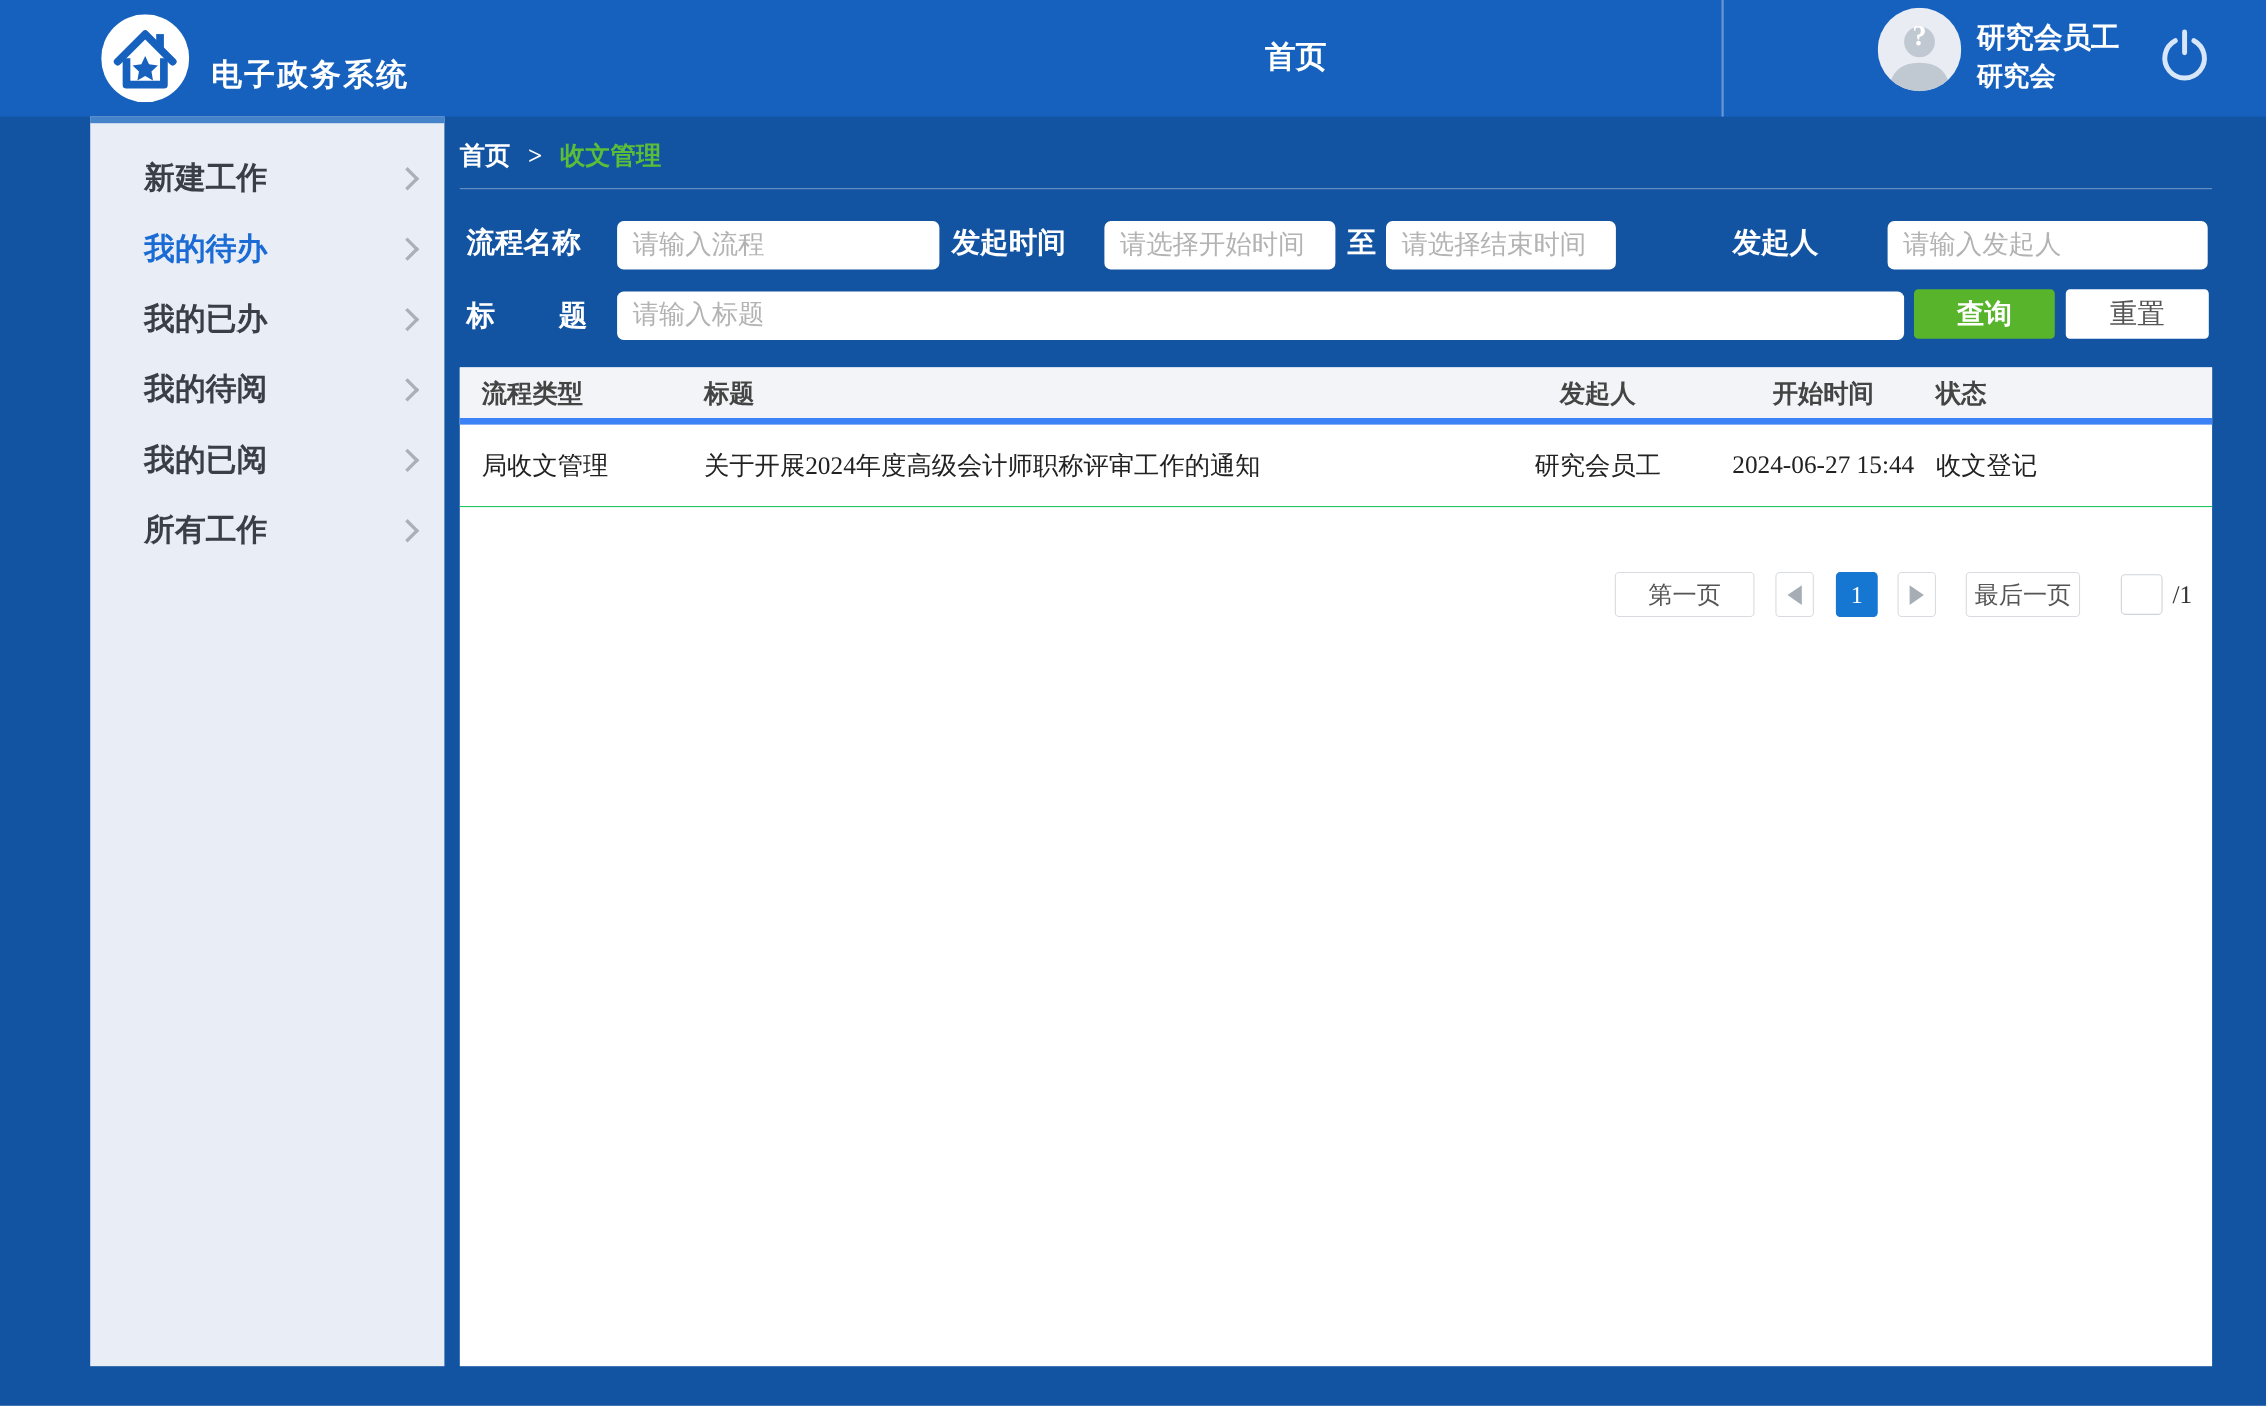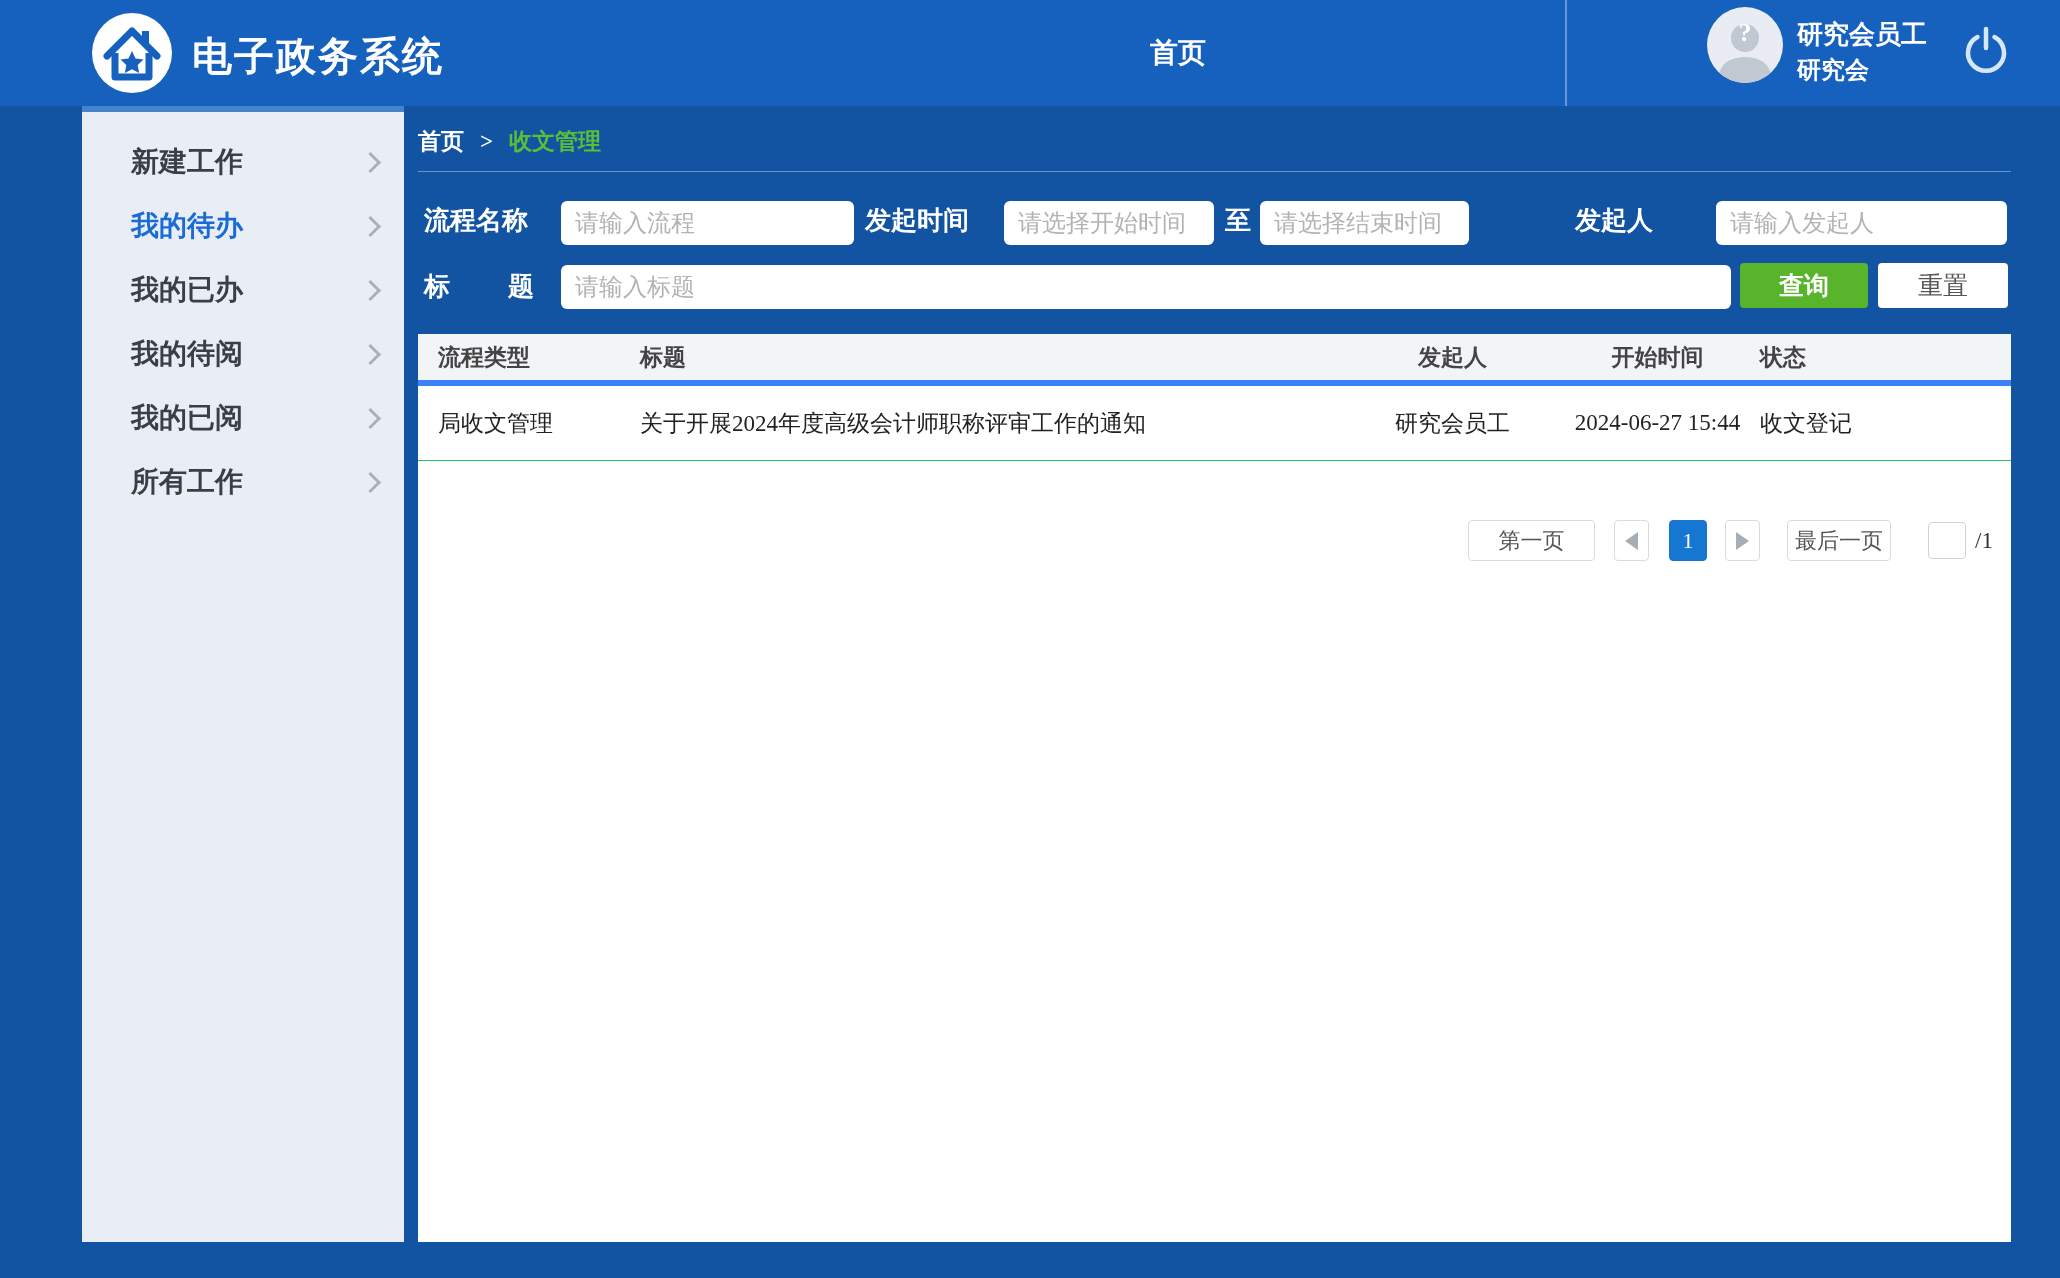--- a/index.html
+++ b/index.html
@@ -5,22 +5,22 @@
   * { margin:0; padding:0; box-sizing:border-box; }
   html,body { width:2060px; height:1278px; }
   body {
     position:relative; overflow:hidden;
     background:#1253a2;
     font-family:"Liberation Serif","DejaVu Serif",serif;
   }
   
   .header { position:absolute; left:0; top:0; width:2060px; height:106px; background:#1661bd; }
   .logo { position:absolute; left:92px; top:13px; width:80px; height:80px; }
-  .app-title { position:absolute; left:192px; top:4px; height:106px; line-height:106px;
-               font-size:40px; font-weight:700; color:#ffffff; letter-spacing:2px; }
+  .app-title { position:absolute; left:192px; top:16px; height:106px; line-height:106px;
+               font-size:28px; font-weight:700; color:#ffffff; letter-spacing:2px; }
   .nav-home { position:absolute; left:1118px; top:0; width:120px; height:106px; line-height:106px;
               text-align:center; font-size:28px; font-weight:700; color:#ffffff; cursor:pointer; }
   .nav-office { position:absolute; left:1257px; top:0; width:178px; height:106px; line-height:106px;
               text-align:center; font-size:28px; font-weight:700; color:#ffffff;
               background:#4381c9; cursor:pointer; }
   .header-divider { position:absolute; left:1565px; top:0; width:2px; height:106px; background:rgba(255,255,255,0.35); }
   .avatar { position:absolute; left:1707px; top:7px; width:76px; height:76px; }
   .user-block { position:absolute; left:1797px; top:17px; color:#ffffff; }
   .user-name { font-size:26px; font-weight:700; line-height:36px; }
   .user-org  { font-size:24px; font-weight:700; line-height:34px; }

